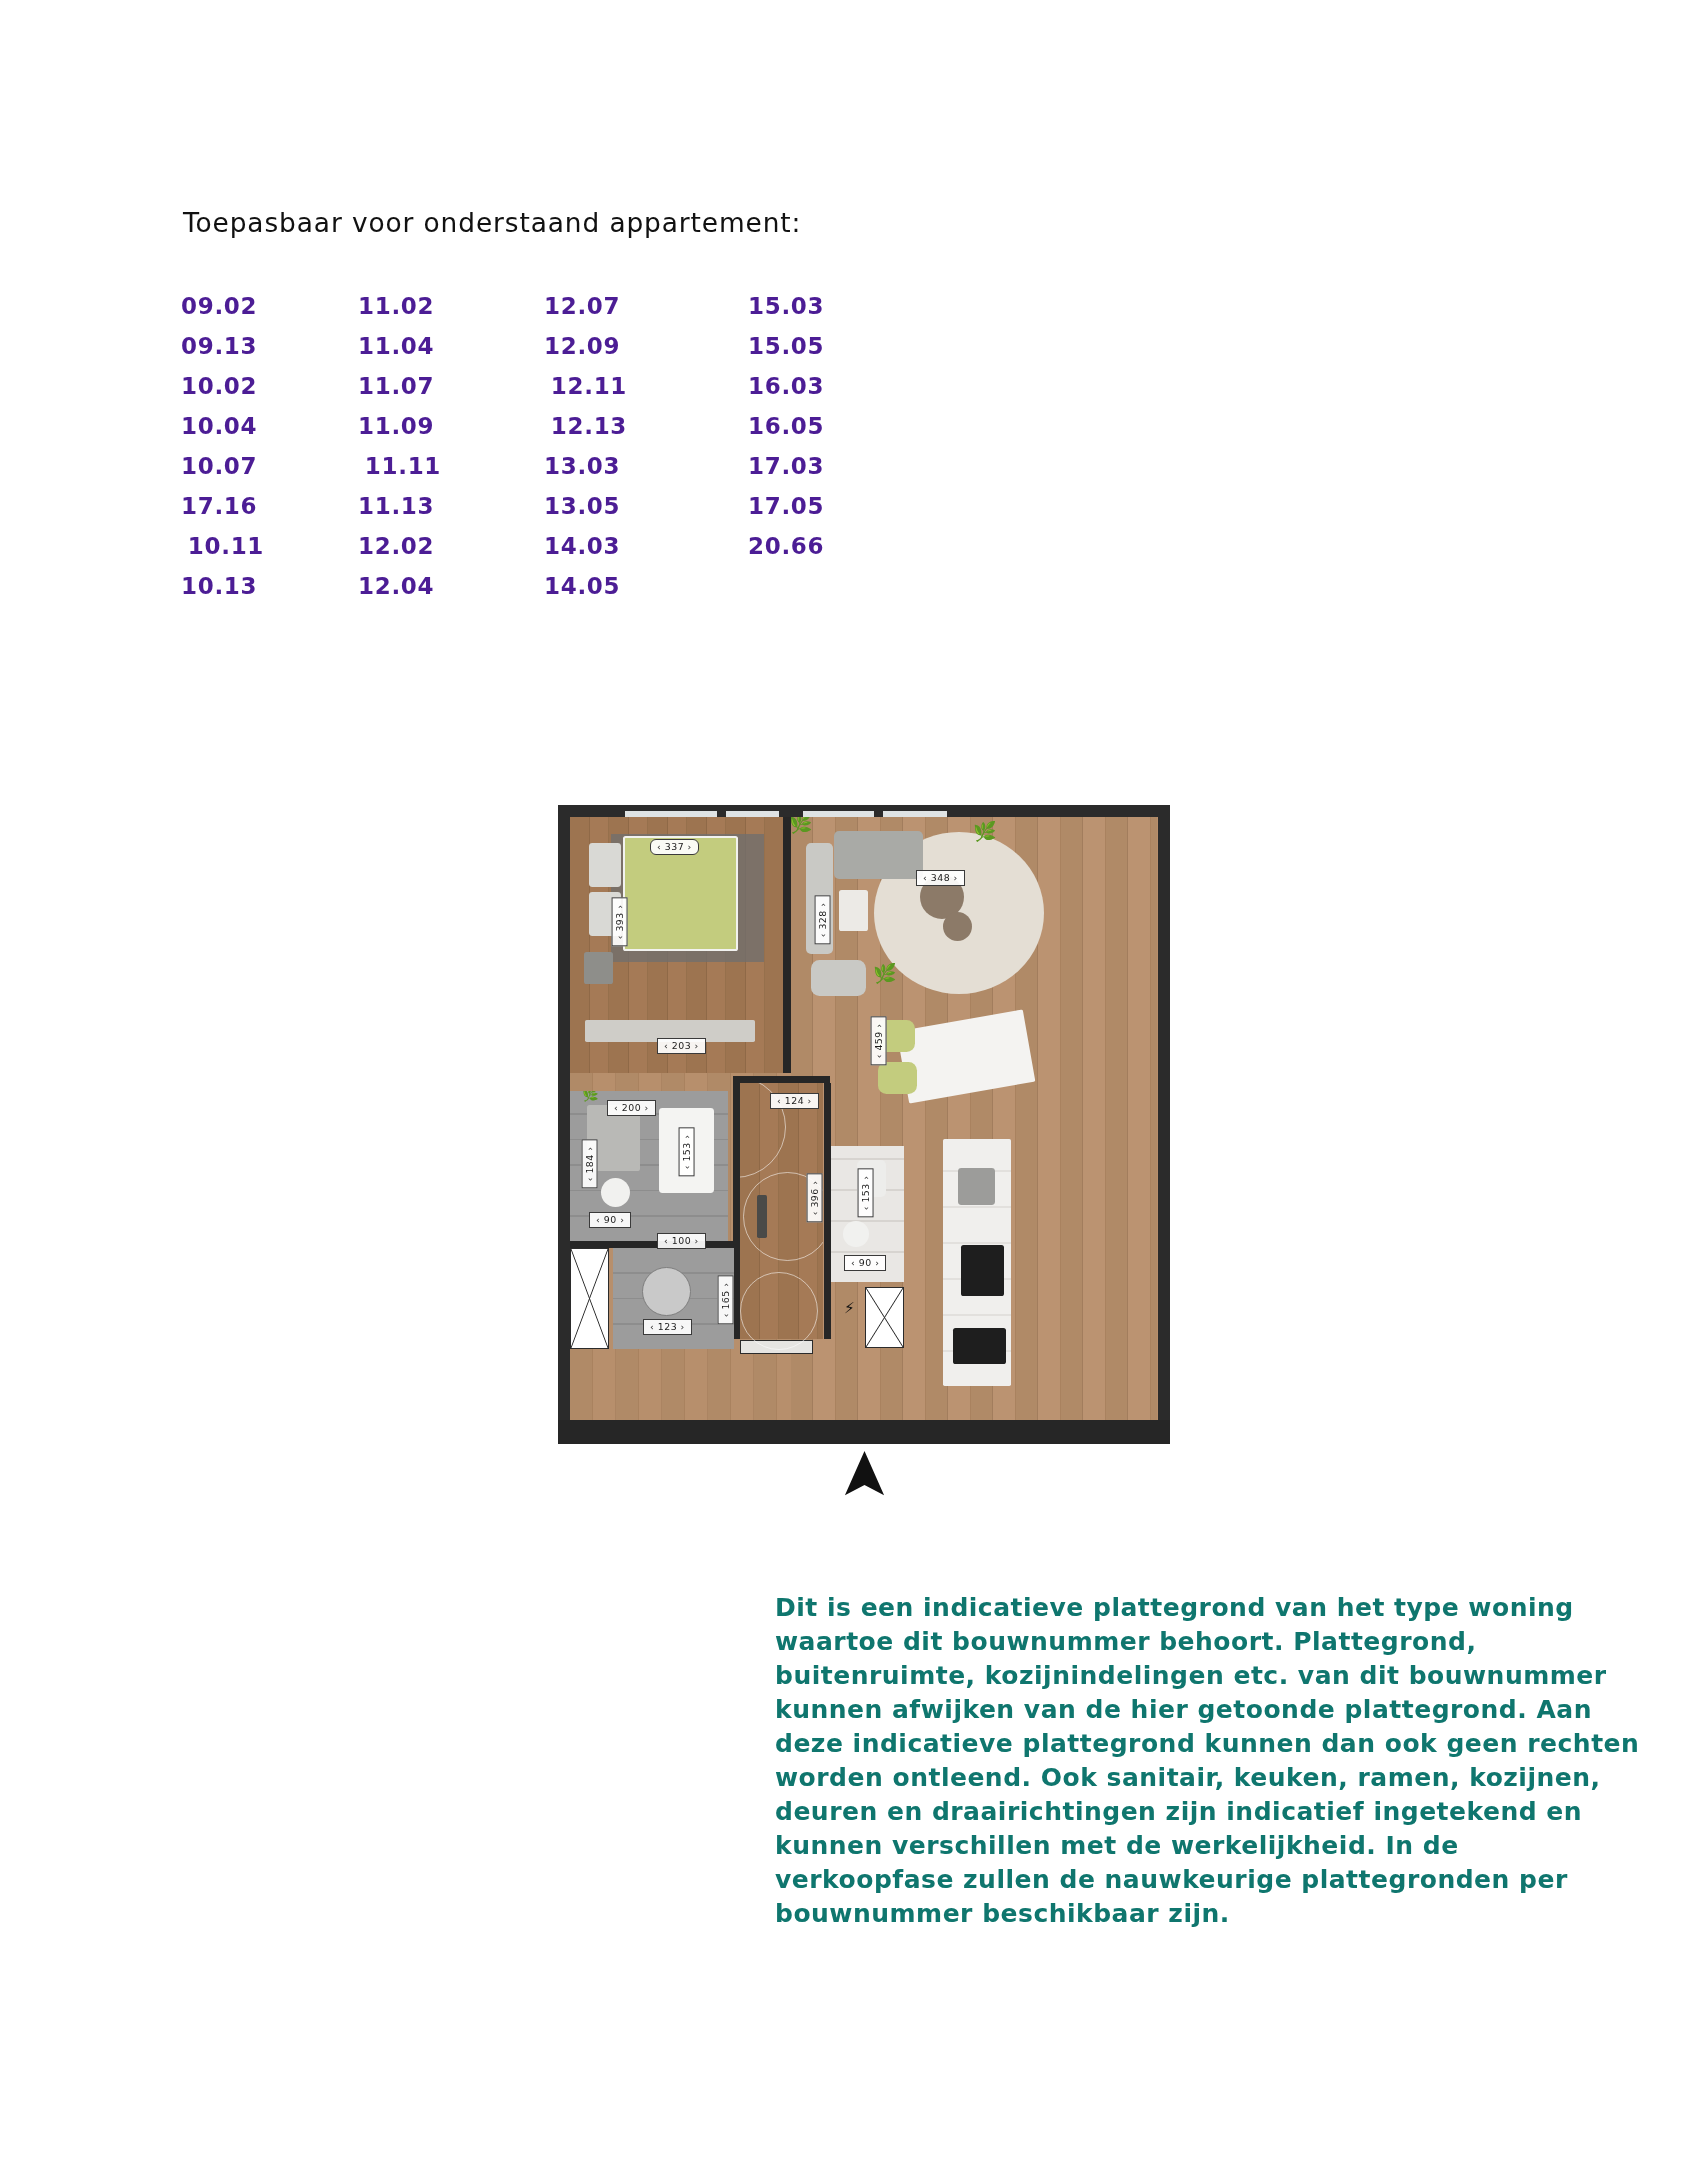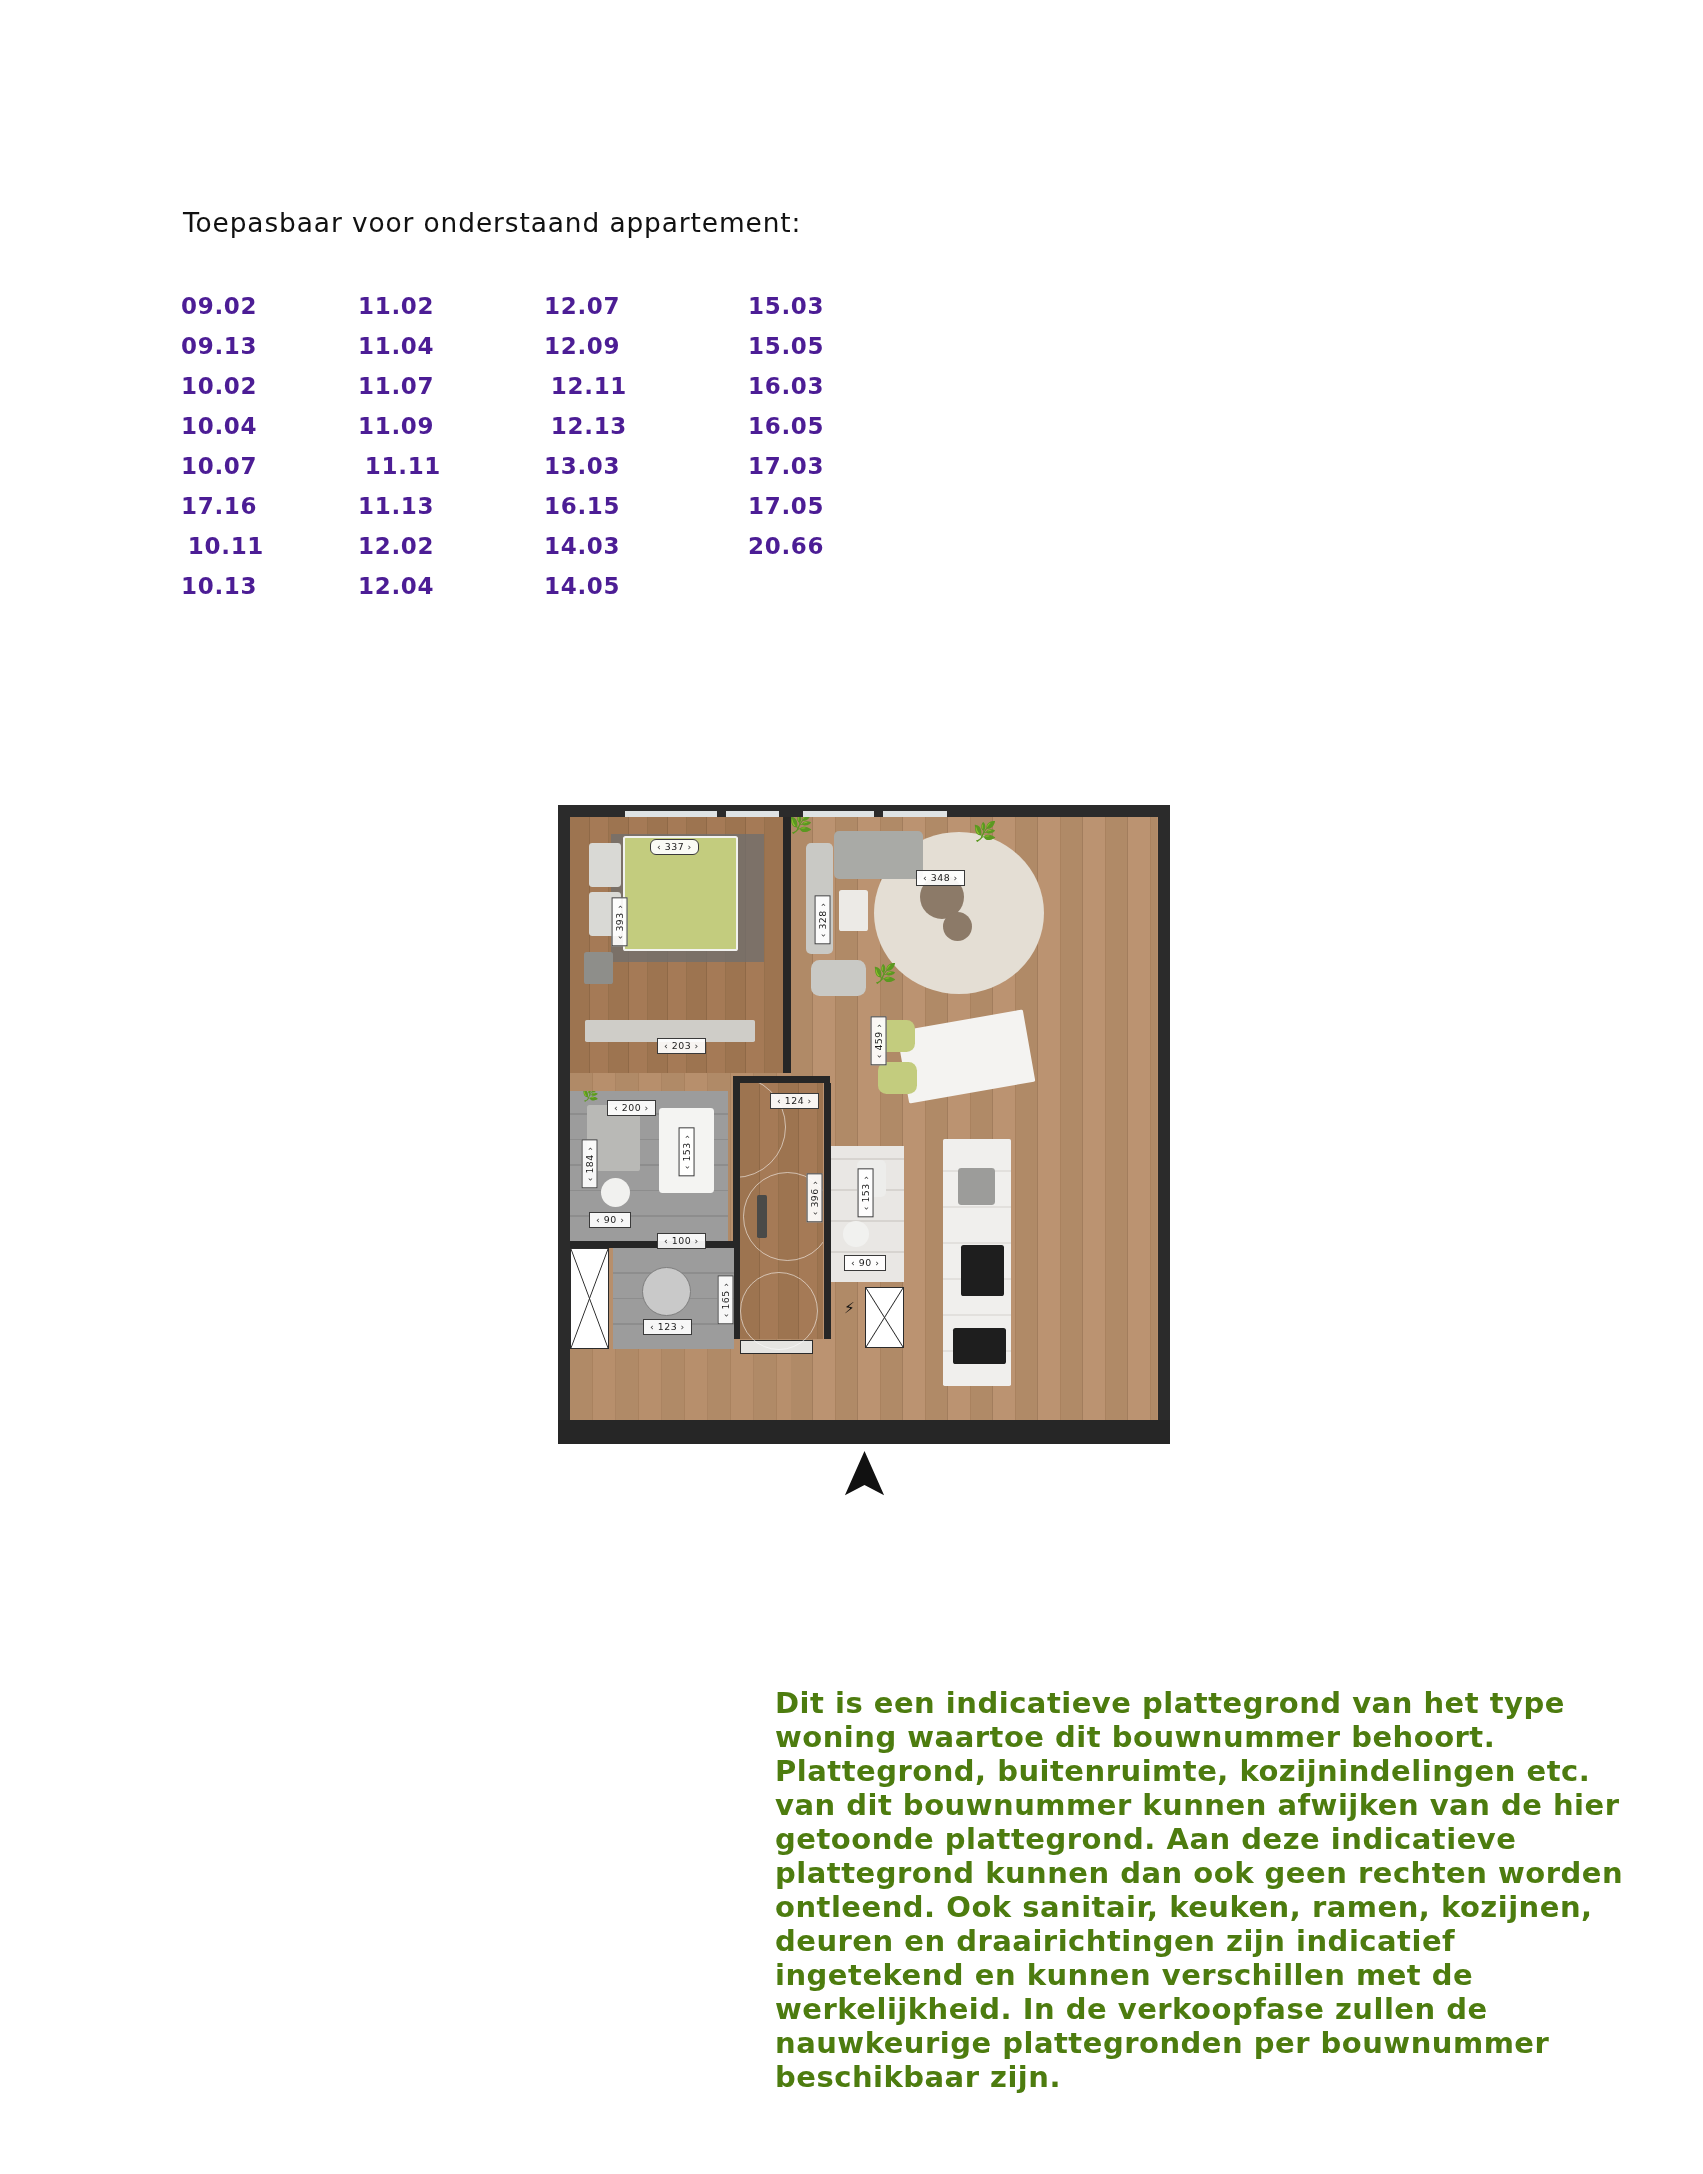--- a/index.html
+++ b/index.html
@@ -182,27 +182,27 @@
     left: 285px;
     top: 646px;
     width: 0; height: 0;
   }
   .north svg { display: block; }
 
   
   .disclaimer {
     position: absolute;
     left: 775px;
-    top: 1686px;
+    top: 1591px;
     width: 869px;
-    font-size: 29px;
+    font-size: 25px;
     font-weight: 700;
     letter-spacing: 0.5px;
     line-height: 34px;
-    color: #4d7c0f;
+    color: #0f766e;
   }
 </style>
 </head>
 <body>
 
 <div class="heading">Toepasbaar voor onderstaand appartement:</div>
 
 <div class="numbers">
   <span>09.02</span>
   <span>11.02</span>
@@ -224,21 +224,21 @@
   <span class="ind">12.13</span>
   <span>16.05</span>
 
   <span>10.07</span>
   <span class="ind">11.11</span>
   <span>13.03</span>
   <span>17.03</span>
 
   <span>17.16</span>
   <span>11.13</span>
-  <span>16.15</span>
+  <span>13.05</span>
   <span>17.05</span>
 
   <span class="ind">10.11</span>
   <span>12.02</span>
   <span>14.03</span>
   <span>20.66</span>
 
   <span>10.13</span>
   <span>12.04</span>
   <span>14.05</span>

